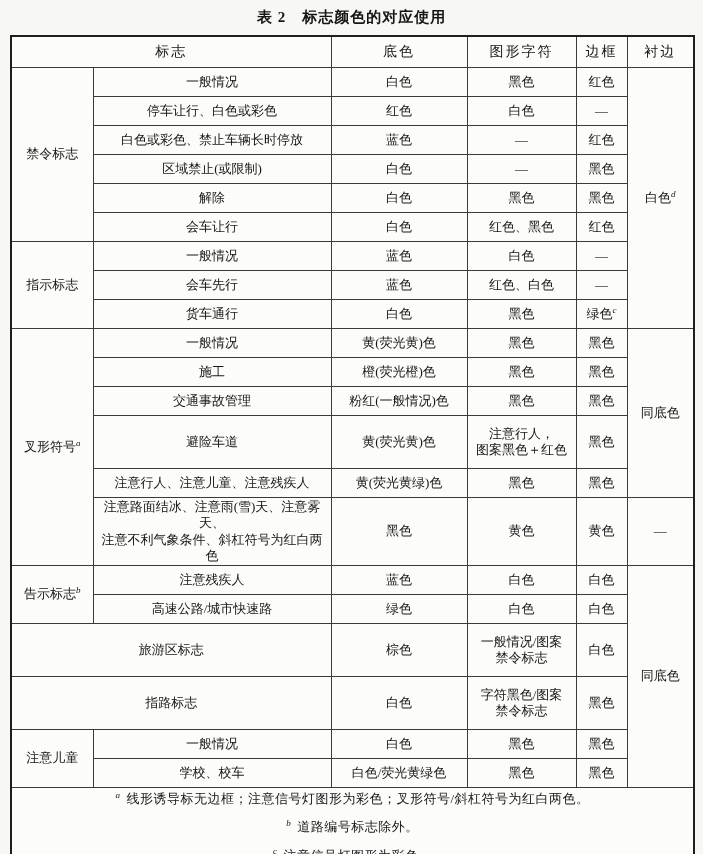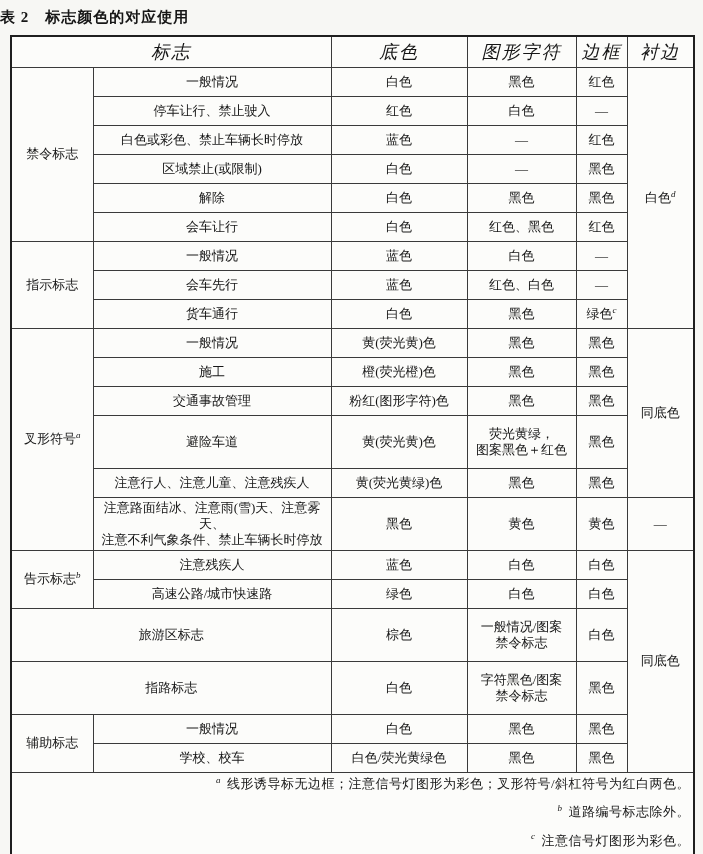--- a/index.html
+++ b/index.html
@@ -5,21 +5,21 @@
   html,body{margin:0;padding:0;}
   body{
     width:703px;height:854px;
     background:#f7f7f4;
     font-family:"Liberation Serif","DejaVu Serif",serif;
     color:#161616;
     overflow:hidden;
   }
   .page{width:703px;height:854px;position:relative;}
   .doc-title{
-    text-align:left;
+    text-align:center;
     font-weight:bold;
     font-size:15px;
     padding:8px 0 8px 0;
     letter-spacing:1px;
   }
   table.signs{
     border-collapse:collapse;
     table-layout:fixed;
     width:683px;
     margin-left:10px;
@@ -29,38 +29,37 @@
   table.signs td{
     border:1px solid #3a3a3a;
     text-align:center;
     vertical-align:middle;
     font-size:13px;
     line-height:1.25;
     padding:1px 3px;
     height:26px;
     overflow:hidden;
   }
-  tr.hdr td{height:28px;font-size:18px;letter-spacing:2px;font-style:italic;}
+  tr.hdr td{height:28px;font-size:14px;letter-spacing:2px;}
   tr.tall td{height:50px;}
   sup{
     font-size:9px;
     font-style:italic;
     line-height:0;
   }
   td.footcell{
     text-align:left;
     vertical-align:top;
     padding:10px 14px 6px 22px;
     height:auto;
   }
   .fline{
     font-size:13px;
     margin:2px 0 12px 0;
     letter-spacing:0.5px;
-    text-align:right;
   }
   .fline sup{margin-right:6px;}
 </style>
 </head>
 <body>
 
 <div class="page">
 
   <div class="doc-title">表 2　标志颜色的对应使用</div>
 
@@ -85,21 +84,21 @@
 
     <tr>
       <td rowspan="6">禁令标志</td>
       <td>一般情况</td>
       <td>白色</td>
       <td>黑色</td>
       <td>红色</td>
       <td rowspan="9"><span>白色</span><sup>d</sup></td>
     </tr>
     <tr>
-      <td>停车让行、禁止驶入</td>
+      <td>停车让行、白色或彩色</td>
       <td>红色</td>
       <td>白色</td>
       <td>—</td>
     </tr>
     <tr>
       <td>白色或彩色、禁止车辆长时停放</td>
       <td>蓝色</td>
       <td>—</td>
       <td>红色</td>
     </tr>
@@ -151,43 +150,43 @@
       <td rowspan="5">同底色</td>
     </tr>
     <tr>
       <td>施工</td>
       <td>橙(荧光橙)色</td>
       <td>黑色</td>
       <td>黑色</td>
     </tr>
     <tr>
       <td>交通事故管理</td>
-      <td>粉红(图形字符)色</td>
+      <td>粉红(一般情况)色</td>
       <td>黑色</td>
       <td>黑色</td>
     </tr>
     <tr class="tall">
       <td>避险车道</td>
       <td>黄(荧光黄)色</td>
       <td>
-            <div>荧光黄绿，</div>
+            <div>注意行人，</div>
             <div>图案黑色＋红色</div>
           </td>
       <td>黑色</td>
     </tr>
     <tr>
       <td>注意行人、注意儿童、注意残疾人</td>
       <td>黄(荧光黄绿)色</td>
       <td>黑色</td>
       <td>黑色</td>
     </tr>
     <tr class="tall">
       <td>
             <div>注意路面结冰、注意雨(雪)天、注意雾天、</div>
-            <div>注意不利气象条件、禁止车辆长时停放</div>
+            <div>注意不利气象条件、斜杠符号为红白两色</div>
           </td>
       <td>黑色</td>
       <td>黄色</td>
       <td>黄色</td>
       <td>—</td>
     </tr>
 
     <tr>
       <td rowspan="2"><span>告示标志</span><sup>b</sup></td>
       <td>注意残疾人</td>
@@ -216,21 +215,21 @@
       <td colspan="2">指路标志</td>
       <td>白色</td>
       <td>
             <div>字符黑色/图案</div>
             <div>禁令标志</div>
           </td>
       <td>黑色</td>
     </tr>
 
     <tr>
-      <td rowspan="2">辅助标志</td>
+      <td rowspan="2">注意儿童</td>
       <td>一般情况</td>
       <td>白色</td>
       <td>黑色</td>
       <td>黑色</td>
     </tr>
     <tr>
       <td>学校、校车</td>
       <td>白色/荧光黄绿色</td>
       <td>黑色</td>
       <td>黑色</td>

